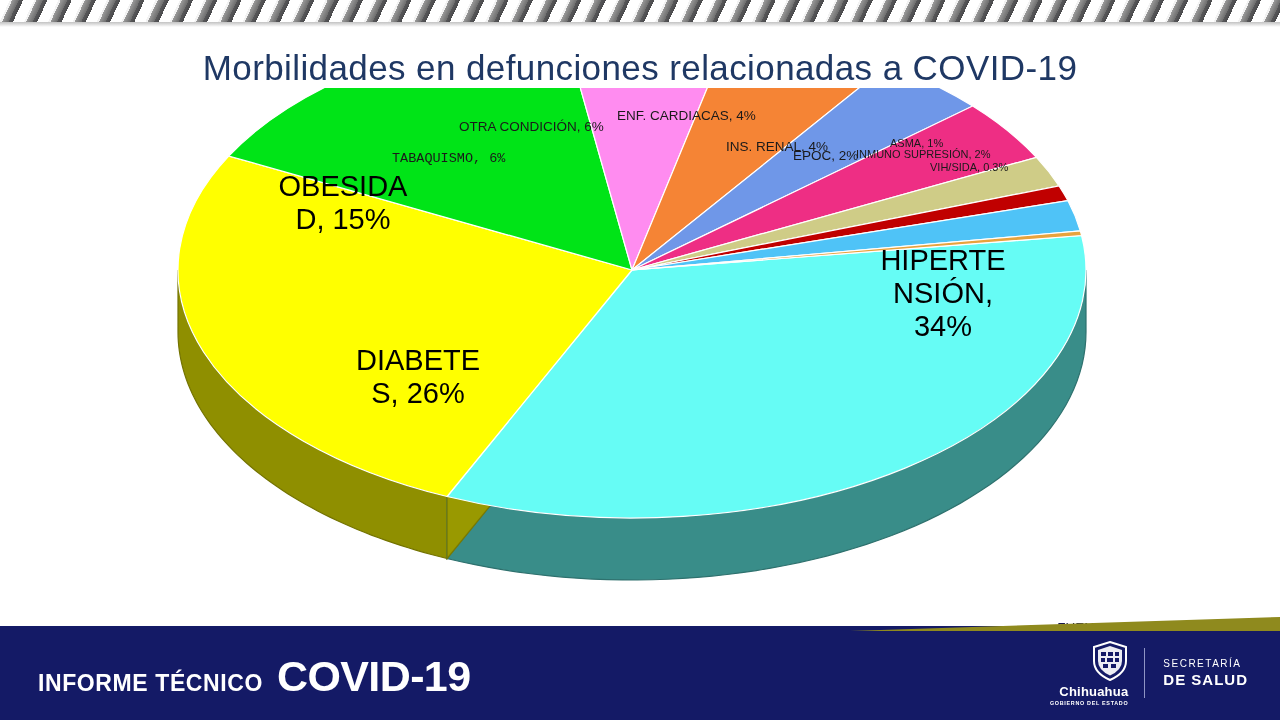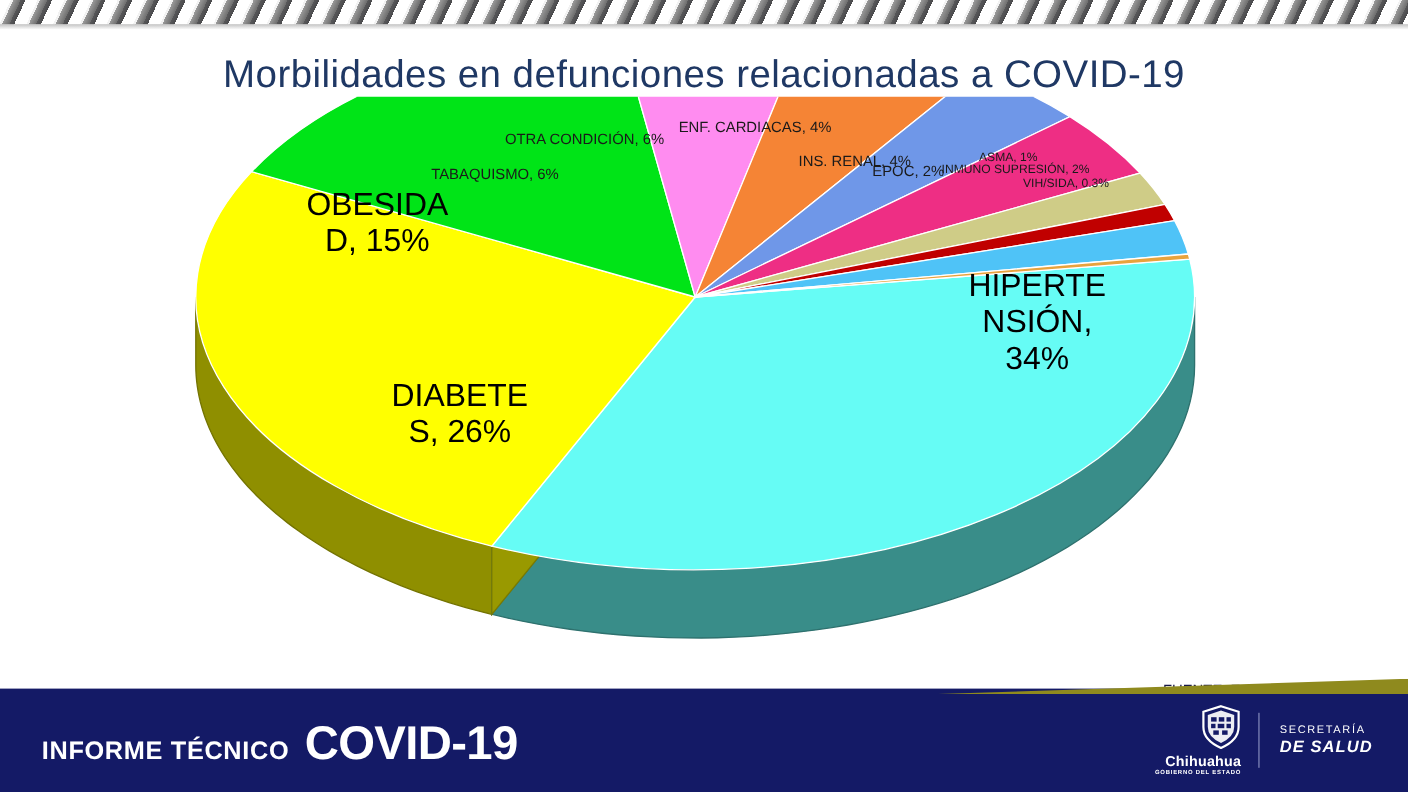--- a/index.html
+++ b/index.html
@@ -188,21 +188,20 @@
     color: #ffffff;
     font-size: 10px;
     letter-spacing: 1.5px;
   }
   #secretaria-bottom {
     color: #ffffff;
     font-size: 15px;
     font-weight: bold;
     letter-spacing: 1.0px;
     margin-top: 2px;
-    font-style: italic;
   }
 </style>
 </head>
 <body>
 
 <div id="slide">
 
   <div id="stripe-bar"></div>
   <div id="stripe-bar-shadow"></div>
 
@@ -242,21 +241,21 @@
     </svg>
 
     <div class="pie-label big" style="left:838px; top:156px; width:210px;">HIPERTE
 NSIÓN,
 34%</div>
     <div class="pie-label big" style="left:308px; top:256px; width:220px;">DIABETE
 S, 26%</div>
     <div class="pie-label big" style="left:236px; top:82px; width:214px;">OBESIDA
 D, 15%</div>
 
-    <div class="pie-label small" style="left:392px; top:64px;">TABAQUISMO, 6%</div>
+    <div class="pie-label small" style="left:392px; top:64px;font-family:Liberation Mono, monospace;">TABAQUISMO, 6%</div>
     <div class="pie-label small" style="left:459px; top:32px;">OTRA CONDICIÓN, 6%</div>
     <div class="pie-label small" style="left:617px; top:21px;">ENF. CARDIACAS, 4%</div>
     <div class="pie-label small" style="left:726px; top:52px;">INS. RENAL, 4%</div>
     <div class="pie-label small" style="left:793px; top:61px;">EPOC, 2%</div>
     <div class="pie-label tiny" style="left:890px; top:50px;">ASMA, 1%</div>
     <div class="pie-label tiny" style="left:856px; top:61px;">INMUNO SUPRESIÓN, 2%</div>
     <div class="pie-label tiny" style="left:930px; top:74px;">VIH/SIDA, 0.3%</div>
   </div>
 
   <div id="source-note">FUENTE: Estadística estatal.</div>

